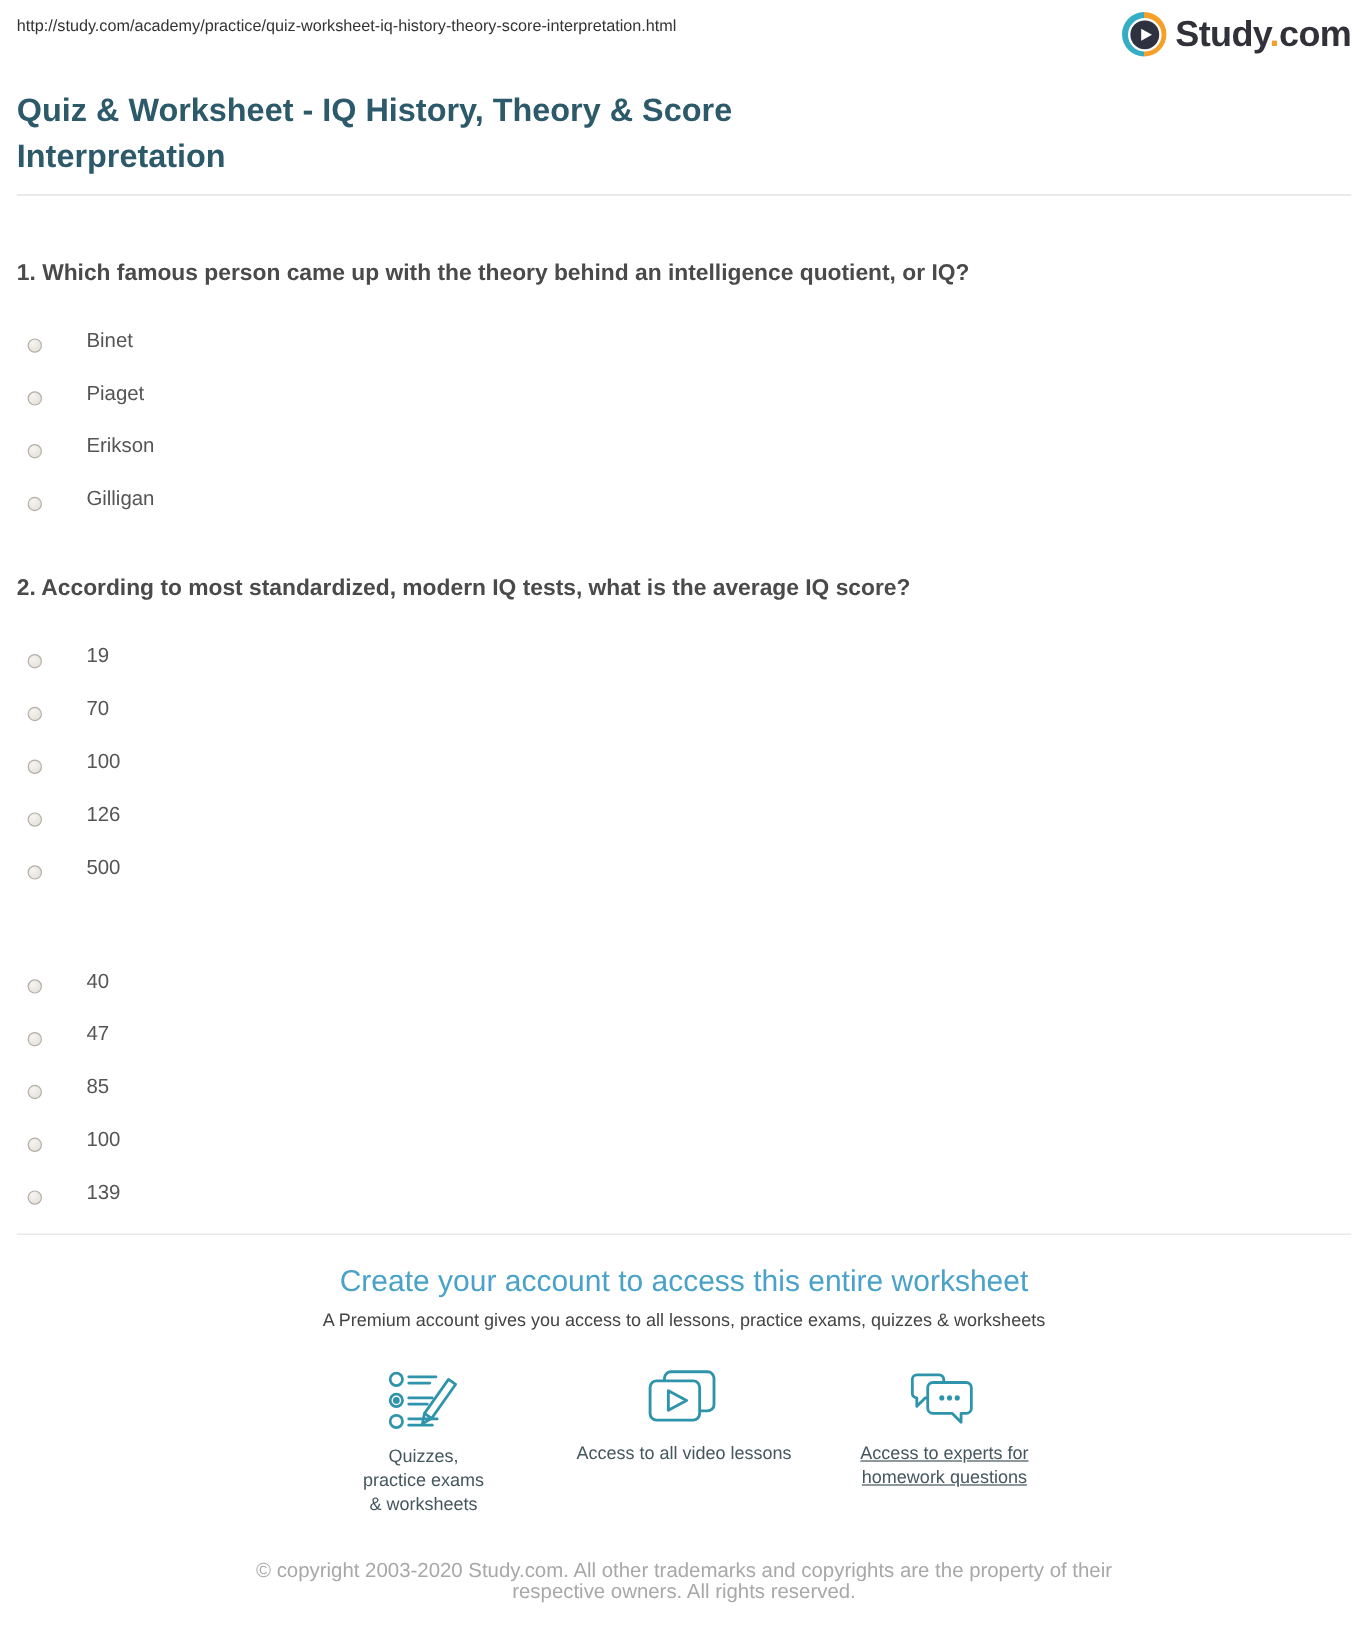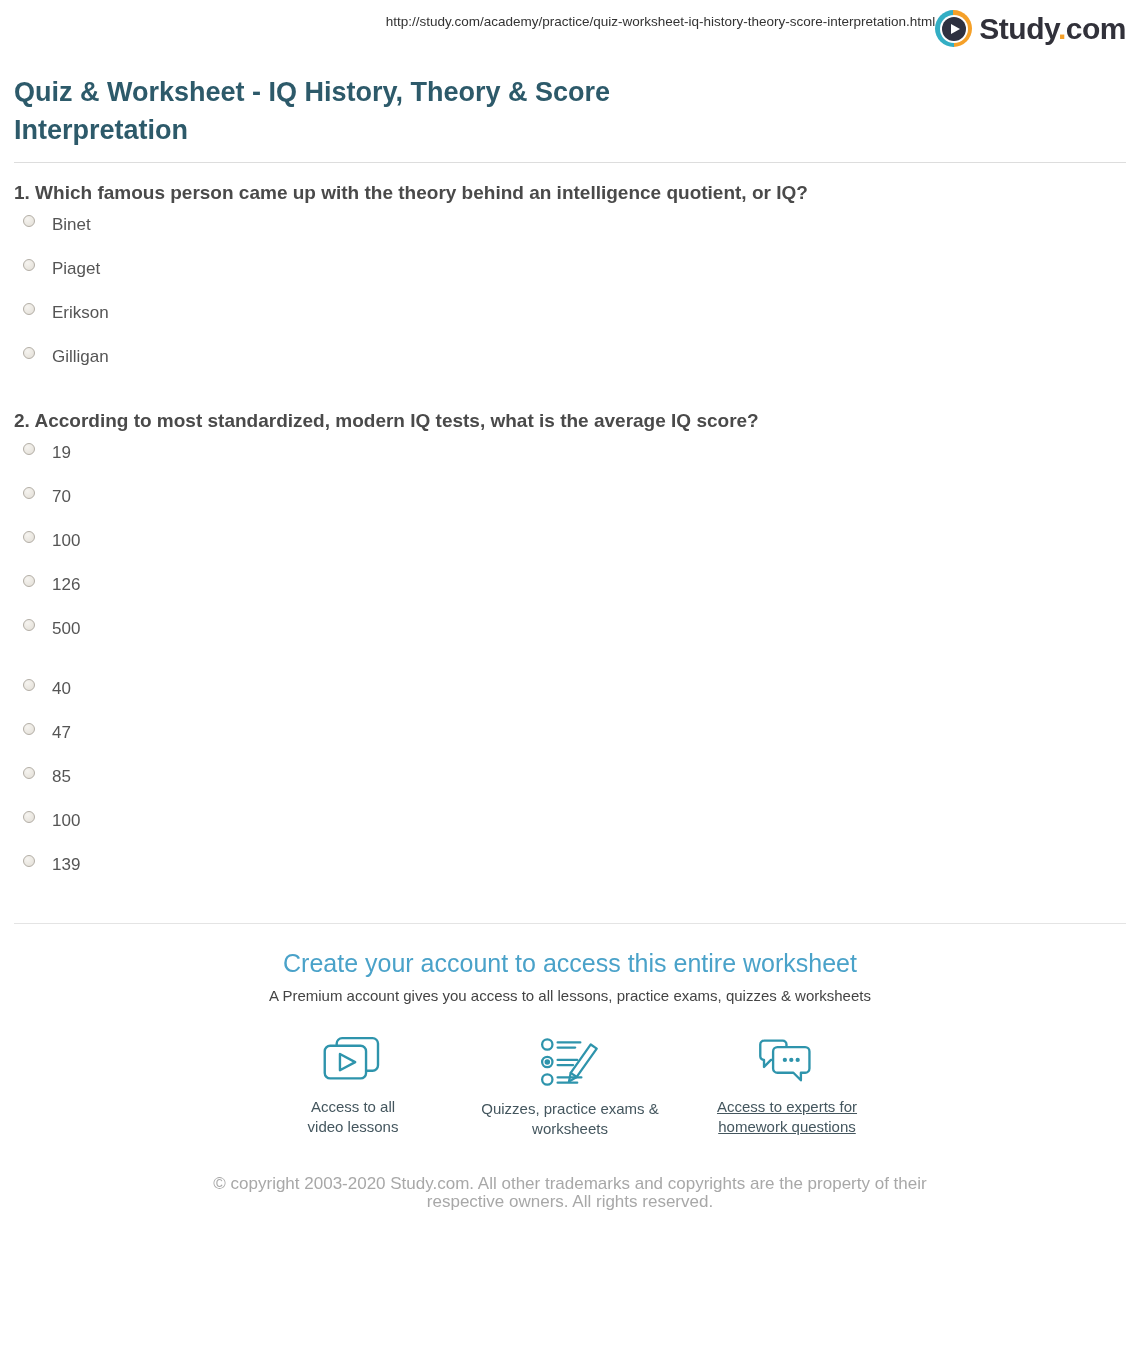--- a/index.html
+++ b/index.html
@@ -5,45 +5,45 @@
   * { margin:0; padding:0; box-sizing:border-box; }
   html,body { background:#fff; }
   body {
     width:1140px; height:1368px; overflow:hidden;
     font-family:"Liberation Sans", sans-serif;
     color:#555;
   }
   .page { padding:0 14px; }
 
   
-  .header { display:flex; justify-content:flex-end; align-items:flex-start; padding-top:10px; }
+  .header { display:flex; justify-content:space-between; align-items:flex-start; padding-top:10px; }
   .url-text { font-size:13.5px; color:#333; padding-top:4px; }
   .logo { display:flex; align-items:center; gap:7px; text-decoration:none; cursor:pointer; }
   .logo-mark { width:37px; height:37px; border-radius:50%;
     background:conic-gradient(#f5a028 0turn .5turn, #33aec4 .5turn 1turn);
     display:flex; align-items:center; justify-content:center; }
   .logo-mark-gap { width:28px; height:28px; border-radius:50%; background:#fff;
     display:flex; align-items:center; justify-content:center; }
   .logo-core { width:24px; height:24px; border-radius:50%; background:#2e3140;
     display:flex; align-items:center; justify-content:center; }
   .logo-play { width:0; height:0; border-left:9px solid #fff;
     border-top:5.5px solid transparent; border-bottom:5.5px solid transparent; margin-left:3px; }
   .logo-text { font-size:30px; font-weight:700; color:#31313a; letter-spacing:-0.5px; }
   .logo-dot { color:#f5a028; }
 
   
   h1.page-title { margin-top:26px; font-size:27px; line-height:38px; font-weight:700;
     color:#2d5a6a; max-width:700px; }
   .rule { border:none; border-top:1px solid #ddd; margin-top:13px; }
 
   
-  .question { margin-top:16px; }
+  .question { margin-top:51px; }
   .question-text { font-size:19px; line-height:27px; font-weight:700; color:#4a4a4a; max-width:1105px; }
   .options { margin-top:9px; }
-  .option { display:flex; align-items:flex-start; height:44px; padding-left:9px; cursor:pointer; }
+  .option { display:flex; align-items:flex-end; height:44px; padding-left:9px; cursor:pointer;gap:20px; }
   .radio { width:12px; height:12px; border-radius:50%; border:1px solid #b3aea6; flex:0 0 12px;
     background:radial-gradient(circle at 35% 30%, #f6f4f0, #e2ded6); }
   .option-label { margin-left:17px; font-size:17px; color:#555; }
 
   
   .signup-rule { border:none; border-top:1px solid #e4e4e4; margin-top:24px; }
   .signup { text-align:center; padding-top:25px; }
   .signup-heading { font-size:25px; font-weight:400; color:#4aa2c9; cursor:pointer; display:inline-block; }
   .signup-sub { margin-top:9px; font-size:15px; color:#444; }
   .benefits { margin-top:32px; display:flex; justify-content:center; }
@@ -153,31 +153,20 @@
     </div>
   </div>
 
   <hr class="signup-rule">
 
   <div class="signup">
     <div class="signup-heading">Create your account to access this entire worksheet</div>
     <div class="signup-sub">A Premium account gives you access to all lessons, practice exams, quizzes &amp; worksheets</div>
 
     <div class="benefits">
-
-      <div class="benefit">
-        <span>
-          <svg width="62" height="50" viewBox="0 0 56 46" fill="none" stroke="#2e94ac" stroke-width="2.2" stroke-linejoin="round" stroke-linecap="round">
-            <rect x="13" y="2" width="38" height="30" rx="5"></rect>
-            <rect x="2" y="9" width="38" height="30" rx="5" fill="#fff"></rect>
-            <path d="M16 16.5 L30 24 L16 31.5 Z"></path>
-          </svg>
-        </span>
-        <div class="benefit-label">Access to all video lessons</div>
-      </div>
 
       <div class="benefit">
         <span>
           <svg width="64" height="52" viewBox="0 0 62 50" fill="none" stroke="#2e94ac" stroke-width="2.2" stroke-linejoin="round" stroke-linecap="round">
             <circle cx="9" cy="8" r="5"></circle>
             <circle cx="9" cy="25" r="5"></circle>
             <circle cx="9" cy="25" r="1.6" fill="#2e94ac"></circle>
             <circle cx="9" cy="42" r="5"></circle>
             <path d="M19 6 H41"></path>
               <path d="M19 11 H36"></path>
@@ -187,20 +176,31 @@
               <path d="M19 45 H38"></path>
             <path d="M30 44 L37.5 39.5 L56.9 12 L51.1 8 L31.7 35.5 Z"></path>
             <path d="M37.5 39.5 L31.7 35.5"></path>
           </svg>
         </span>
         <div class="benefit-label">Quizzes, practice exams &amp; worksheets</div>
       </div>
 
       <div class="benefit">
         <span>
+          <svg width="62" height="50" viewBox="0 0 56 46" fill="none" stroke="#2e94ac" stroke-width="2.2" stroke-linejoin="round" stroke-linecap="round">
+            <rect x="13" y="2" width="38" height="30" rx="5"></rect>
+            <rect x="2" y="9" width="38" height="30" rx="5" fill="#fff"></rect>
+            <path d="M16 16.5 L30 24 L16 31.5 Z"></path>
+          </svg>
+        </span>
+        <div class="benefit-label">Access to all video lessons</div>
+      </div>
+
+      <div class="benefit">
+        <span>
           <svg width="62" height="50" viewBox="0 0 58 46" fill="none" stroke="#2e94ac" stroke-width="2.2" stroke-linejoin="round" stroke-linecap="round">
             <path d="M11 4 h14 a3.5 3.5 0 0 1 3.5 3.5 v11 a3.5 3.5 0 0 1 -3.5 3.5 h-11 l-6.5 6.5 v-6.5 a3.5 3.5 0 0 1 -3.5 -3.5 v-11 a3.5 3.5 0 0 1 3.5 -3.5 z"></path>
             <path d="M20 10 h26 a4 4 0 0 1 4 4 v16 a4 4 0 0 1 -4 4 h-4 v7 l-7 -7 h-15 a4 4 0 0 1 -4 -4 v-16 a4 4 0 0 1 4 -4 z" fill="#fff"></path>
             <circle cx="27" cy="22" r="2" fill="#2e94ac" stroke="none"></circle>
             <circle cx="33" cy="22" r="2" fill="#2e94ac" stroke="none"></circle>
             <circle cx="39" cy="22" r="2" fill="#2e94ac" stroke="none"></circle>
           </svg>
         </span>
         <div class="benefit-label">Access to experts for homework questions</div>
       </div>

